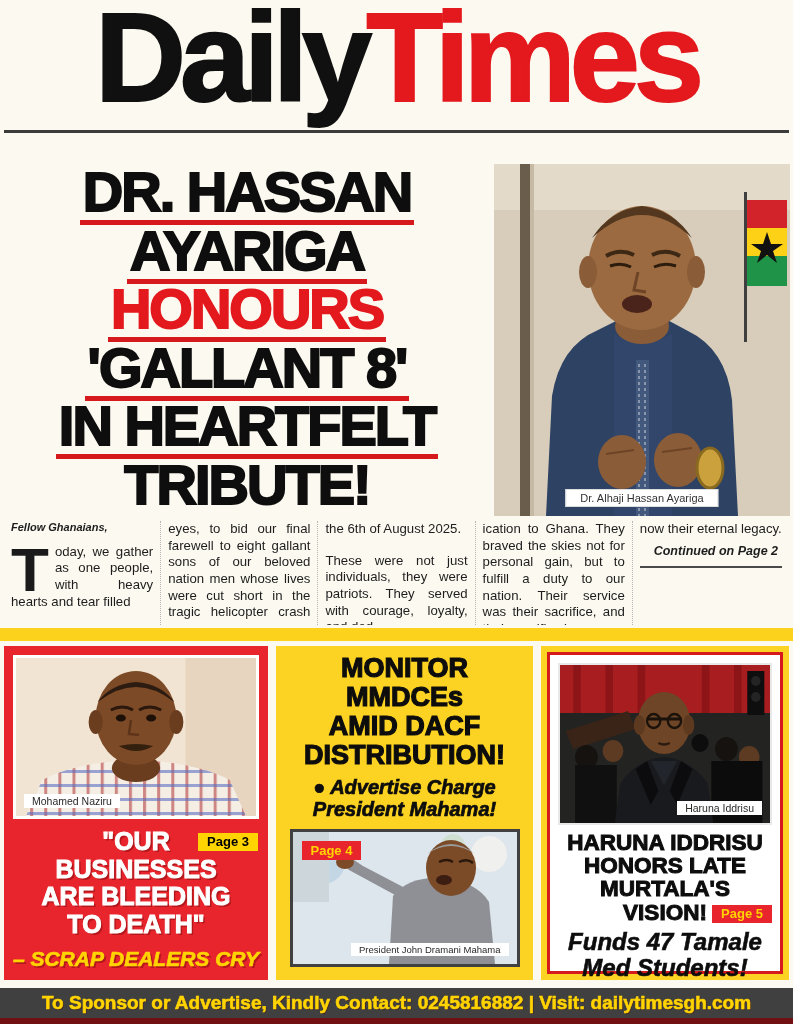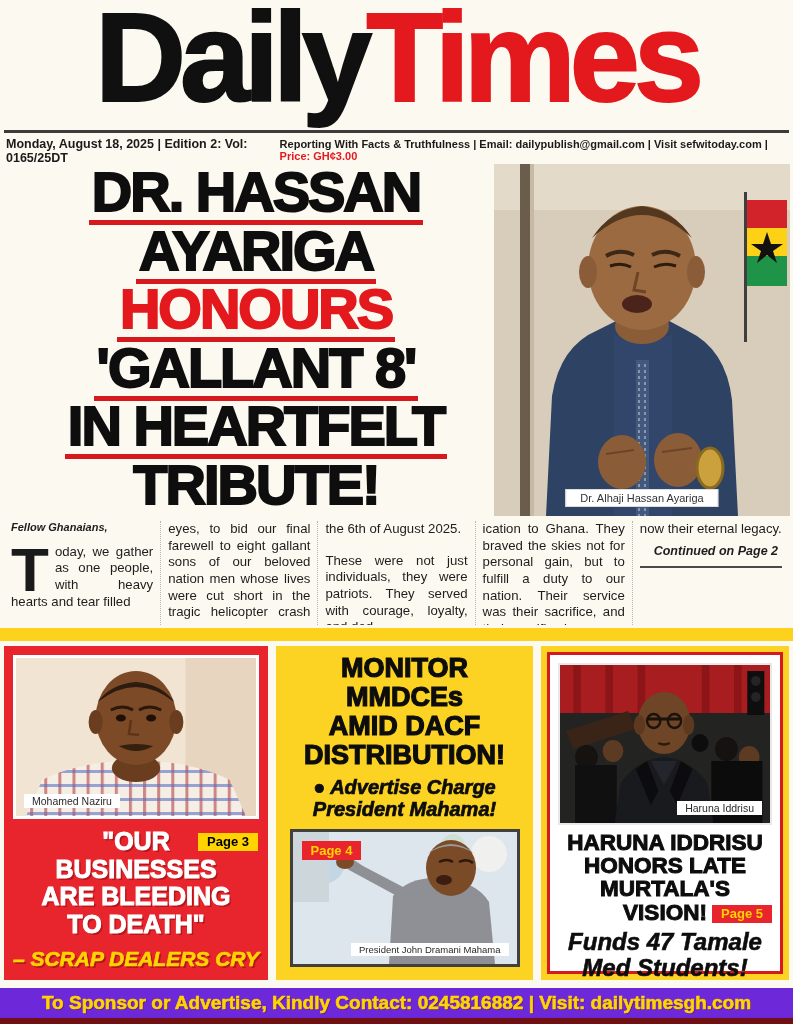--- a/index.html
+++ b/index.html
@@ -22,21 +22,21 @@
     position:absolute; top:137px; left:6px; right:6px;
     display:flex; justify-content:space-between; align-items:baseline;
     font-weight:bold;
   }
   .info-left  { font-size:12.5px; }
   .info-right { font-size:11px; }
   .price { color:#e3191e; }
 
   
   .lead-headline {
-    position:absolute; top:164px; left:9px; width:494px; text-align:center;
+    position:absolute; top:164px; left:0; width:494px; text-align:center;
     font-weight:bold; letter-spacing:-2px;
   }
   .hl { height:58.5px; line-height:56px; font-size:56px; white-space:nowrap; }
   .hl span { -webkit-text-stroke:2px currentColor; color:#0e0e0e; }
   .hl.red span { color:#e3191e; }
   .hl .u { display:inline-block; border-bottom:5px solid #d6191d; padding:0 3px 0 3px; }
 
   
   .lead-photo { position:absolute; top:164px; left:494px; width:296px; height:352px; margin:0; background:#d8cdbb; }
   .lead-photo svg { display:block; width:100%; height:100%; }
@@ -107,39 +107,35 @@
   .right-photo svg { display:block; width:100%; height:100%; }
   .right-head {
     position:relative; text-align:center; color:#0d0d0d; font-weight:bold;
     font-size:22.5px; line-height:1.03; margin-top:6px; -webkit-text-stroke:1px #0d0d0d;
   }
   .badge-p5 { position:absolute; right:0; bottom:1px; -webkit-text-stroke:0; }
   .right-sub { text-align:center; color:#0d0d0d; font-weight:bold; font-style:italic; font-size:24px; line-height:1.1; margin-top:5px; -webkit-text-stroke:.6px #0d0d0d; }
 
   
   .footer-bar {
-    position:absolute; top:988px; left:0; right:0; height:30px; background:#6d28d9;
+    position:absolute; top:988px; left:0; right:0; height:30px; background:#404040;
     display:flex; align-items:center; justify-content:center;
     color:#ffd400; font-weight:bold; font-size:19px; -webkit-text-stroke:.6px #ffd400;
     text-shadow:1px 1px 0 rgba(80,0,0,.4);
   }
   .maroon-strip { position:absolute; top:1018px; left:0; right:0; height:6px; background:#701012; }
 </style>
 </head>
 <body>
 
 <div class="page">
 
   <header class="masthead"><span class="mast-daily">Daily</span><span class="mast-times">Times</span></header>
   <div class="mast-rule"></div>
 
-  <div class="infobar">
-    <span class="info-left">Monday, August 18, 2025 | Edition 2: Vol: 0165/25DT</span>
-    <span class="info-right"><span>Reporting With Facts &amp; Truthfulness | Email: dailypublish@gmail.com | Visit sefwitoday.com | </span><span class="price">Price: GH¢3.00</span></span>
-  </div>
 
   <div class="lead-headline">
     <div class="hl"><span class="u">DR. HASSAN</span></div>
     <div class="hl"><span class="u">AYARIGA</span></div>
     <div class="hl red"><span class="u">HONOURS</span></div>
     <div class="hl"><span class="u">'GALLANT 8'</span></div>
     <div class="hl"><span class="u">IN HEARTFELT</span></div>
     <div class="hl"><span>TRIBUTE!</span></div>
   </div>
 

